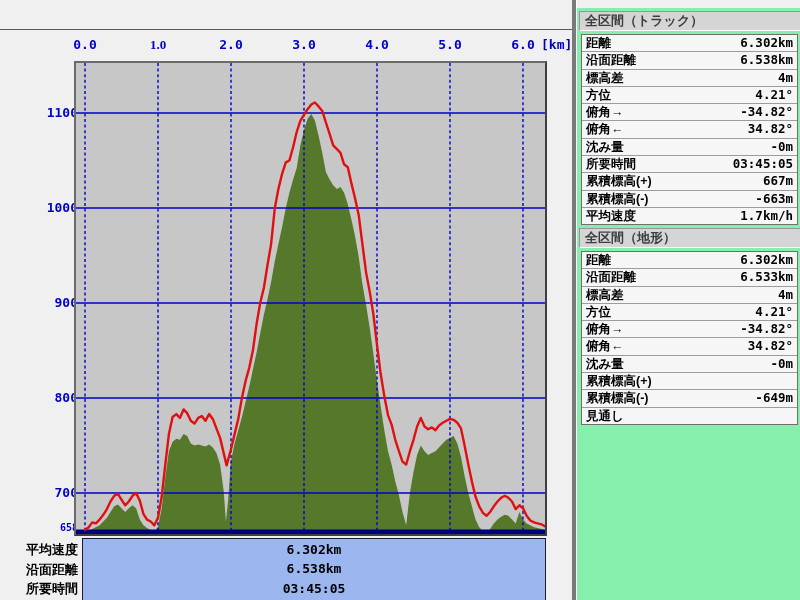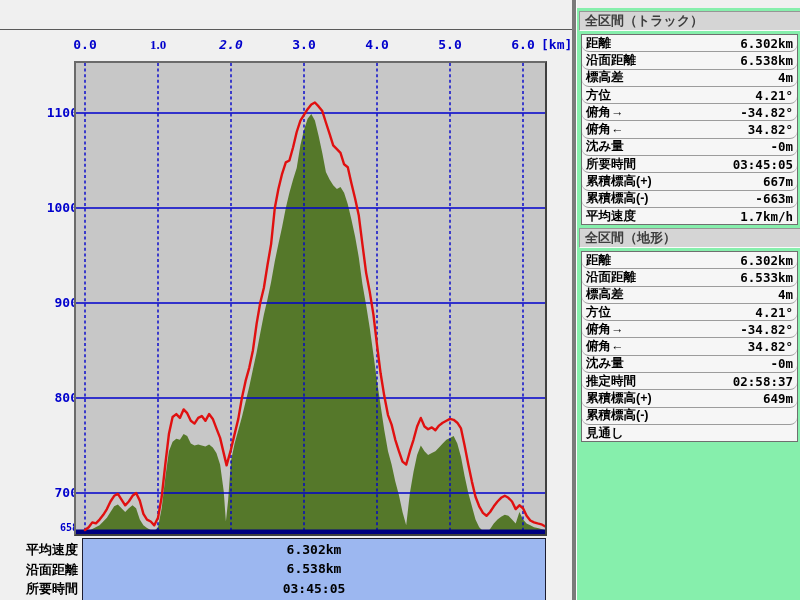--- a/index.html
+++ b/index.html
@@ -34,39 +34,39 @@
   .splitter{position:absolute;left:572px;top:0;width:4px;height:600px;background:#7a7a7a;
             border-right:1px solid #fcfcfc;cursor:col-resize;}
 
   
   .info-panel{position:absolute;left:577px;top:8px;width:229px;height:600px;background:#86efac;}
   .ptitle{position:absolute;left:2px;width:215px;height:18px;line-height:17px;
           padding-left:5px;background:#d5d5d5;color:#3d3d3d;font-weight:bold;font-size:13px;
           border:1px solid #969696;border-right-color:#fbfbfb;border-bottom-color:#fbfbfb;}
   .ptable{position:absolute;left:4px;width:215px;background:#f6f6f6;
           border:1px solid #6f6f6f;}
-  .prow{height:16.3px;display:flex;align-items:center;border-bottom:1px solid #9c9c9c;
-        background:#f6f6f6;border-radius:7px;}
+  .prow{height:16.3px;display:flex;align-items:flex-start;border-bottom:1px solid #9c9c9c;
+        background:#f6f6f6;}
   .prow:last-child{border-bottom:none;}
   .prow .pl{flex:0 0 auto;padding-left:4px;font-weight:bold;font-size:12.5px;color:#000;}
   .prow .pv{flex:1 1 auto;text-align:right;padding-right:4px;font-weight:bold;
         font-size:12.5px;color:#000;}
 </style>
 </head>
 <body>
 
 <div class="app">
 
   <div class="chart-region">
     <div class="topline"></div>
 
     <div id="xlabels">
         <div class="xlab num" style="left: 56px;">0.0</div>
         <div class="xlab num" style="left: 129px; font-family: Liberation Serif, serif;">1.0</div>
-        <div class="xlab num" style="left: 202px; font-style: italic;">2.0</div>
+        <div class="xlab num" style="left: 202px;">2.0</div>
         <div class="xlab num" style="left: 275px;">3.0</div>
         <div class="xlab num" style="left: 348px;">4.0</div>
         <div class="xlab num" style="left: 421px;">5.0</div>
         <div class="xlab num" style="left: 494px;">6.0</div>
         <div class="xunit num" style="left: 541px;">[km]</div>
       </div>
     <div id="ylabels">
         <div class="ylab num" style="top: 78px;">1100</div>
         <div class="ylab num" style="top: 173px;">1000</div>
         <div class="ylab num" style="top: 268px;">900</div>
@@ -183,29 +183,25 @@
         </div>
         <div class="prow">
           <div class="pl">俯角←</div>
           <div class="pv num">34.82°</div>
         </div>
         <div class="prow">
           <div class="pl">沈み量</div>
           <div class="pv num">-0m</div>
         </div>
         <div class="prow">
-          <div class="pl">推定時間</div>
-          <div class="pv num">02:58:37</div>
-        </div>
-        <div class="prow">
           <div class="pl">累積標高(+)</div>
-          <div class="pv num">649m</div>
         </div>
         <div class="prow">
           <div class="pl">累積標高(-)</div>
+          <div class="pv num">-649m</div>
         </div>
         <div class="prow">
           <div class="pl">見通し</div>
         </div>
       </div>
     </div>
 
 </div>
 
 </body></html>

